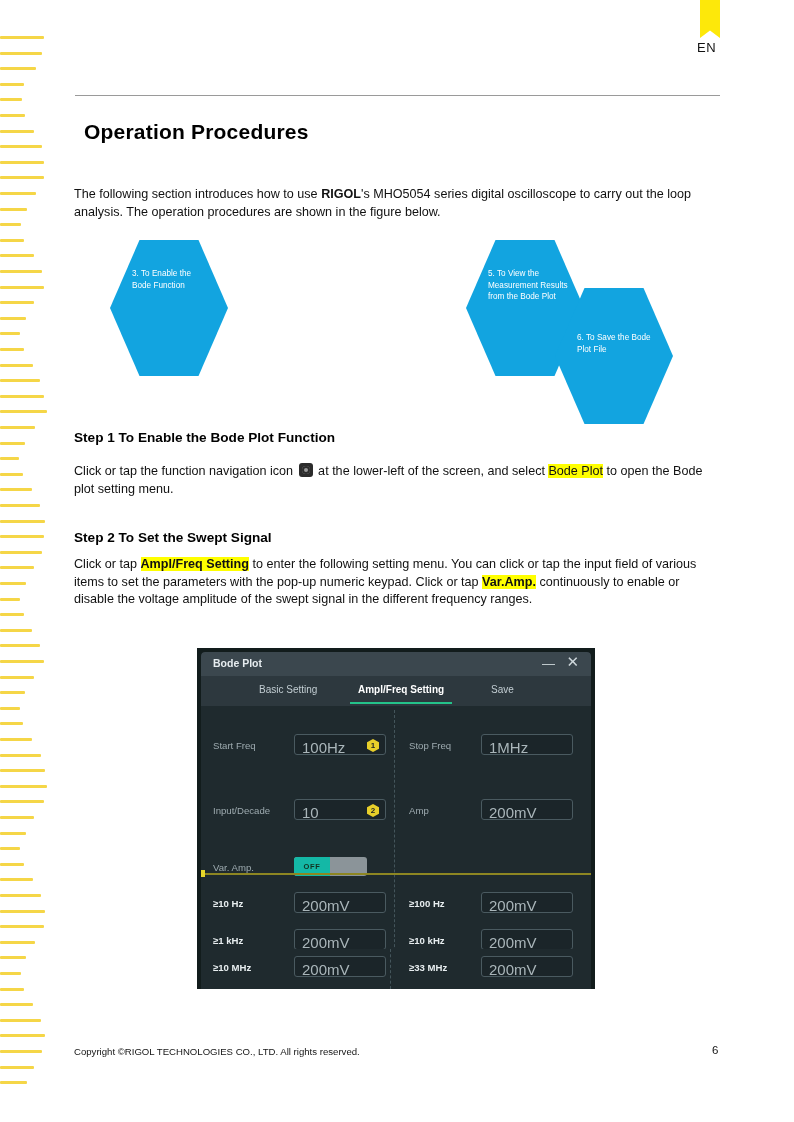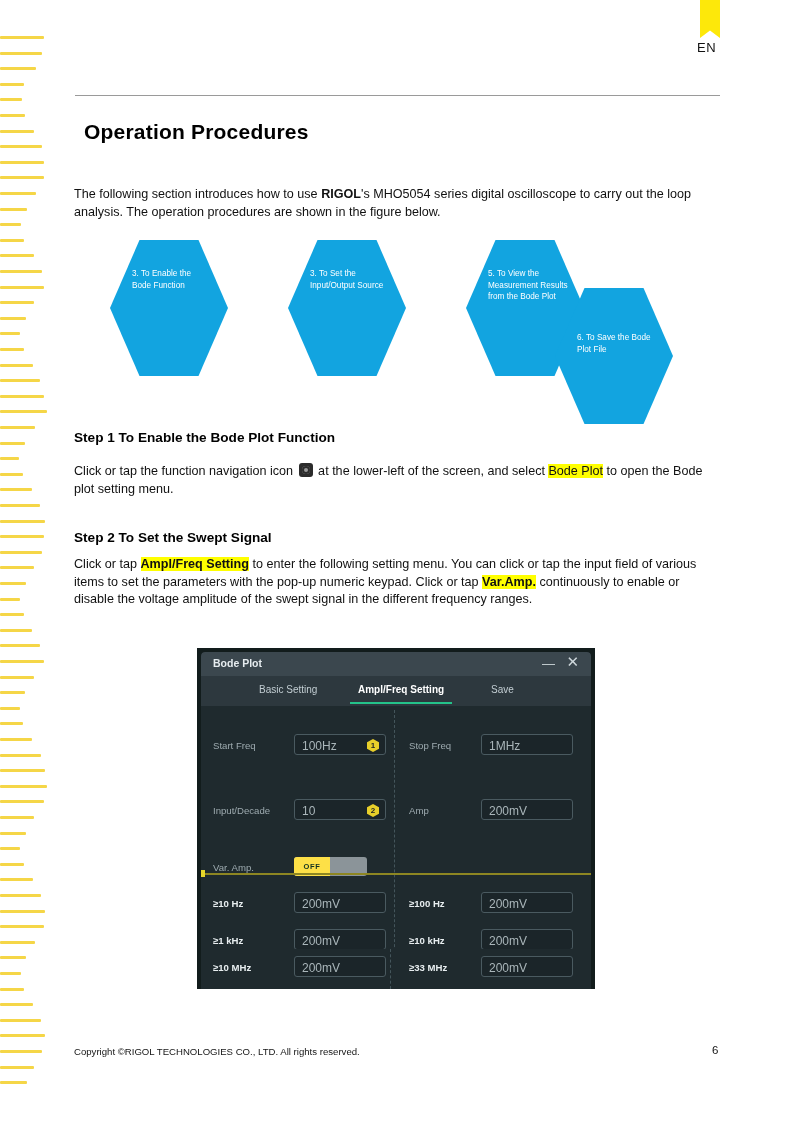--- a/index.html
+++ b/index.html
@@ -224,21 +224,21 @@
     position: absolute;
     height: 21px;
     border: 1px solid #4a5a60;
     border-radius: 3px;
     background: #1b2529;
     box-sizing: border-box;
   }
   .fld-box .fld-val {
     position: absolute;
     left: 7px; top: 4px;
-    font-size: 12px;
+    font-size: 15px;
     color: #aab6ba;
   }
   .badge {
     position: absolute;
     right: 6px; top: 4px;
     width: 12px; height: 13px;
     background: #e8cf2a;
     clip-path: polygon(50% 0%, 100% 25%, 100% 75%, 50% 100%, 0% 75%, 0% 25%);
     color: #1d2124;
     font-size: 8px;
@@ -257,21 +257,21 @@
   }
   .tg {
     position: absolute;
     top: 0;
     width: 36px; height: 19px;
     font-size: 7.5px;
     text-align: center;
     line-height: 19px;
     letter-spacing: .6px;
   }
-  #tg-off { left: 0;  background: #fde047; color: #123321; font-weight: bold; }
+  #tg-off { left: 0;  background: #14b8a6; color: #123321; font-weight: bold; }
   #tg-on  { left: 36px; background: #8b9499; color: #283033; font-weight: bold; margin-top: 28px; }
 
   .trace {
     position: absolute;
     left: 0; width: 398px;
     height: 2px;
   }
   #trace-yellow { top: 167px; background: #8d8622; }
   .trace-marker {
     position: absolute;
@@ -375,23 +375,20 @@
 <div id="header-rule"></div>
 
 <div id="page-title">Operation Procedures</div>
 
 <div class="para" id="intro-para" style="top:186px;"><span>The following section introduces how to use </span><b>RIGOL</b><span>'s MHO5054 series digital oscilloscope to carry out the loop analysis. The operation procedures are shown in the figure below.</span></div>
 
 <div id="hex-flow">
   <div class="hex" style="left:0px;   top:4px;">
       <div class="hex-label">3. To Enable the Bode Function</div>
     </div>
-  <div class="hex" style="left:178px; top:4px;">
-      <div class="hex-label">3. To Set the Input/Output Source</div>
-    </div>
   <div class="hex" style="left:356px; top:4px;">
       <div class="hex-label">5. To View the Measurement Results from the Bode Plot</div>
     </div>
   <div class="hex low" style="left:445px; top:52px;">
       <div class="hex-label">6. To Save the Bode Plot File</div>
     </div>
 </div>
 
 <div class="step-head" style="top:430px;">Step 1 To Enable the Bode Plot Function</div>
 <div class="para" style="top:463px;"><span>Click or tap the function navigation icon </span><span class="nav-icon"></span><span> at the lower-left of the screen, and select </span><span class="hl">Bode Plot</span><span> to open the Bode plot setting menu.</span></div>

